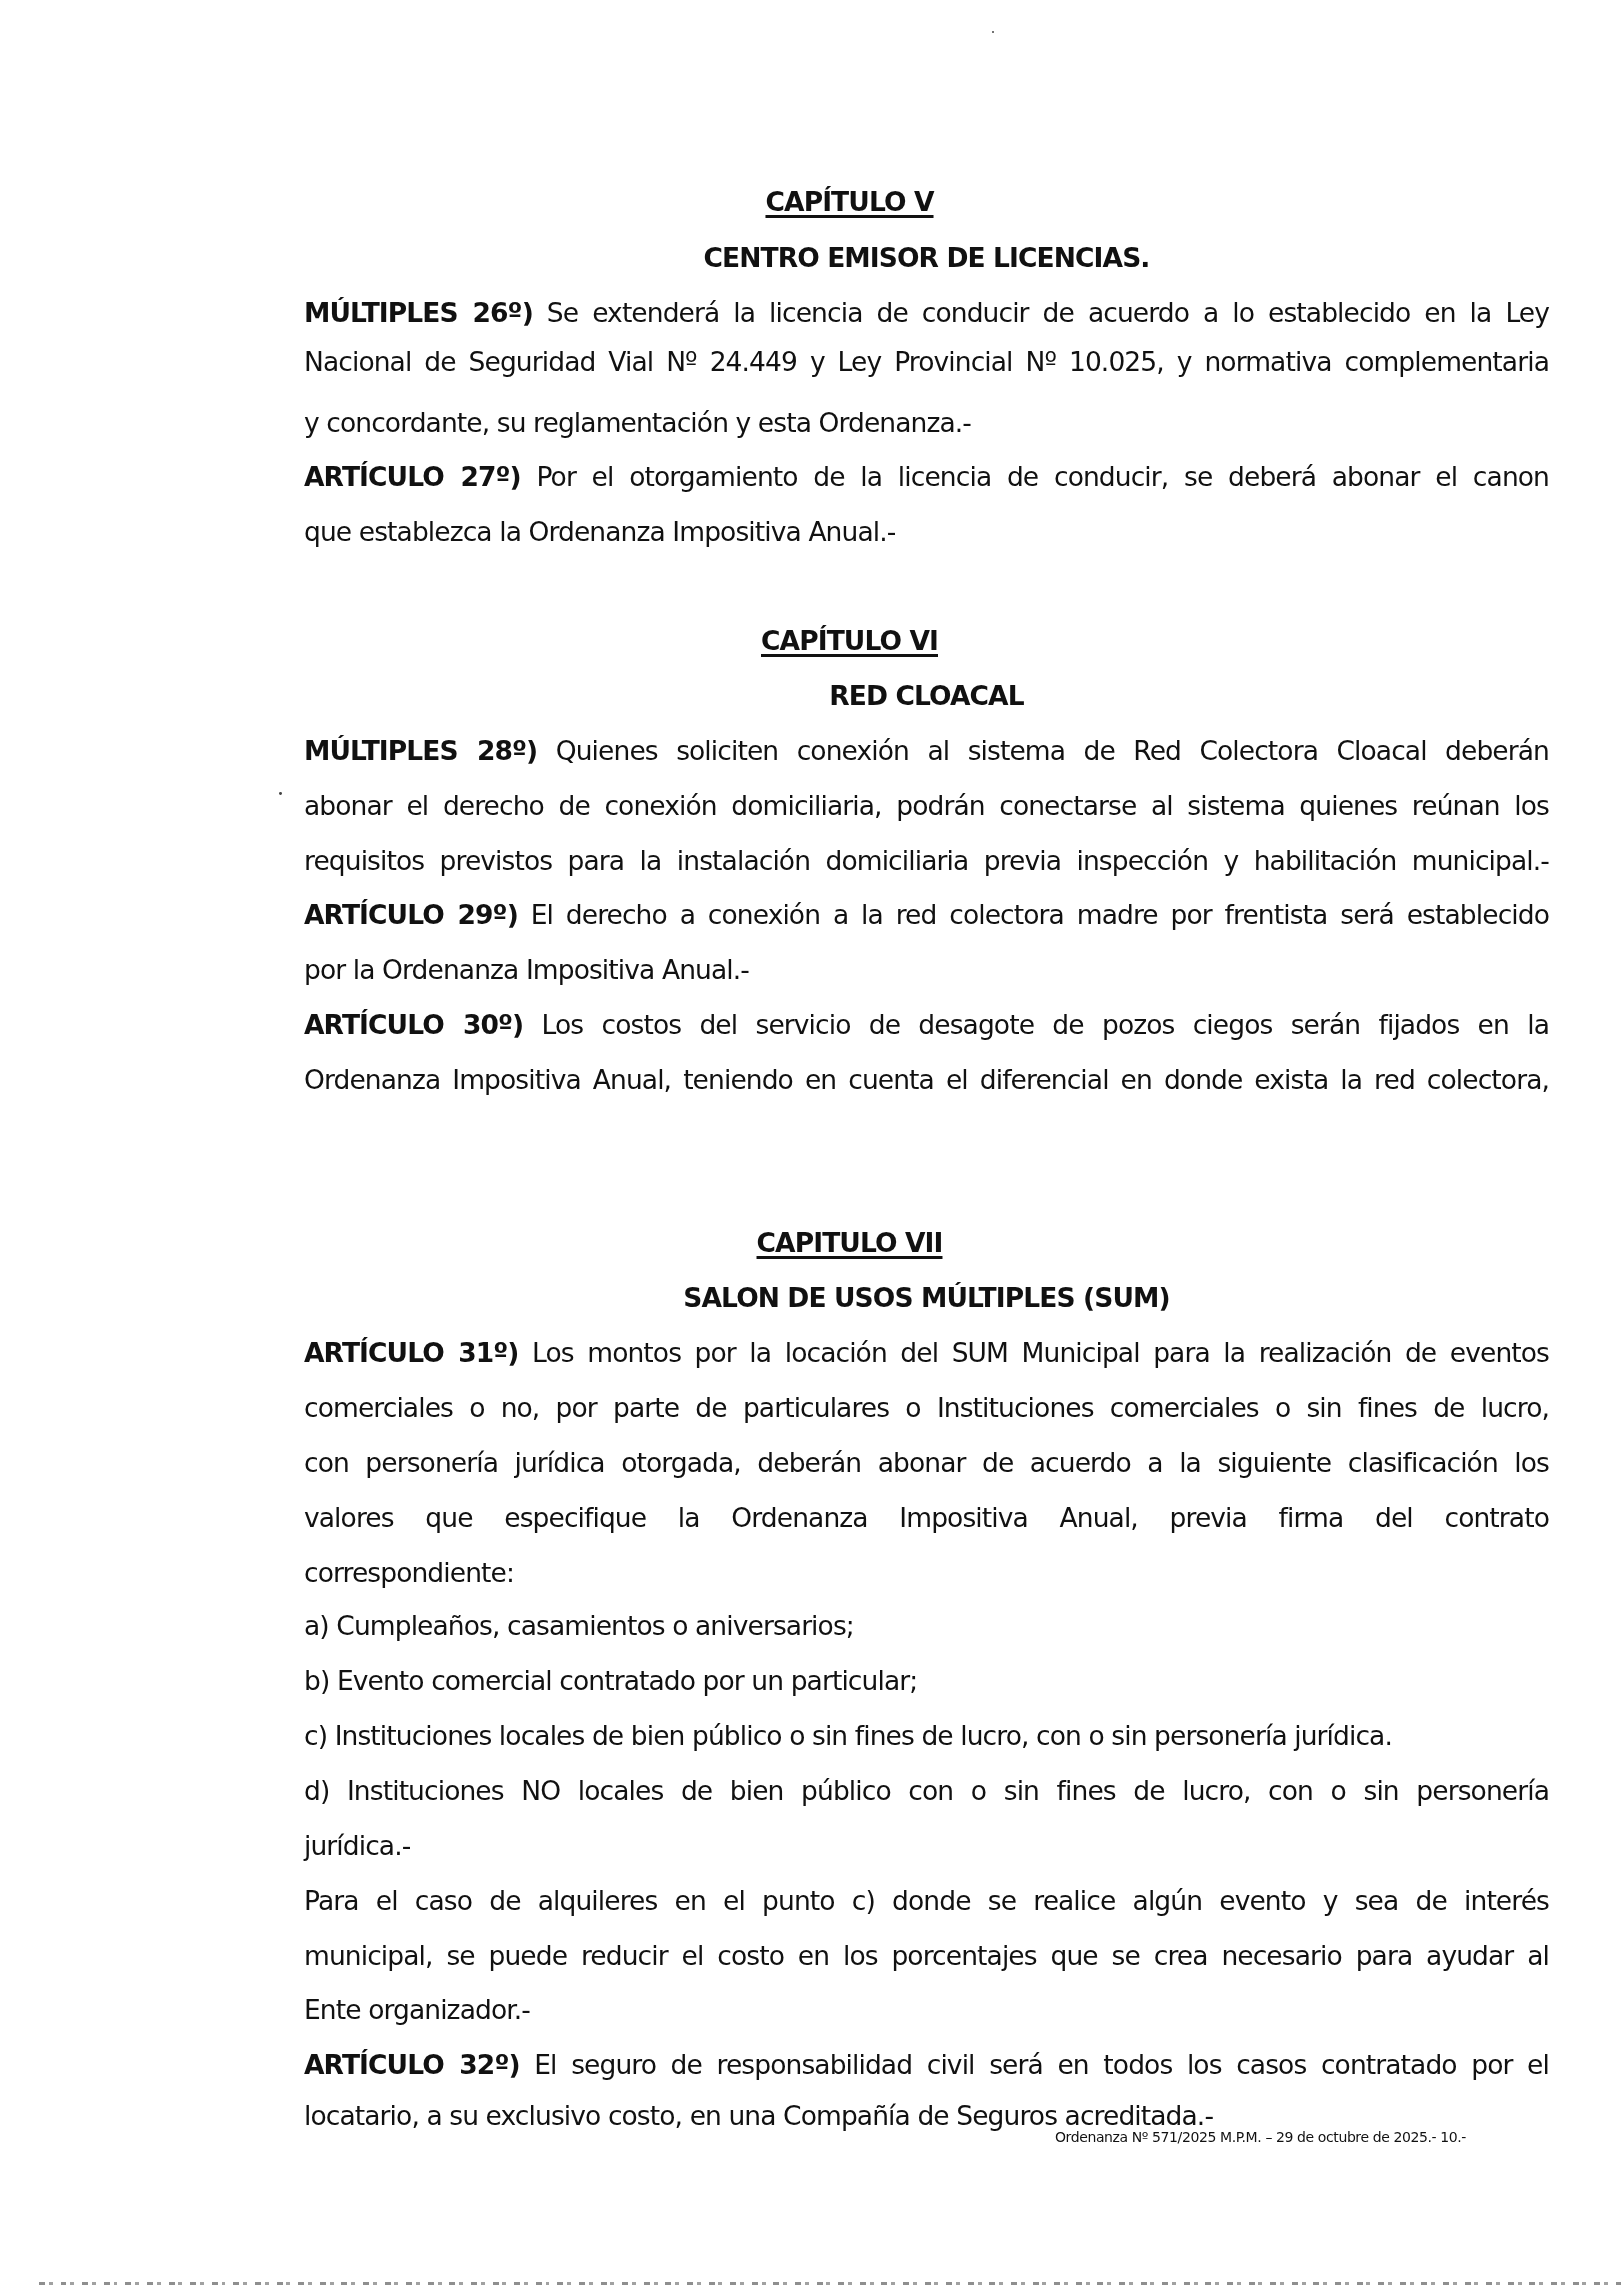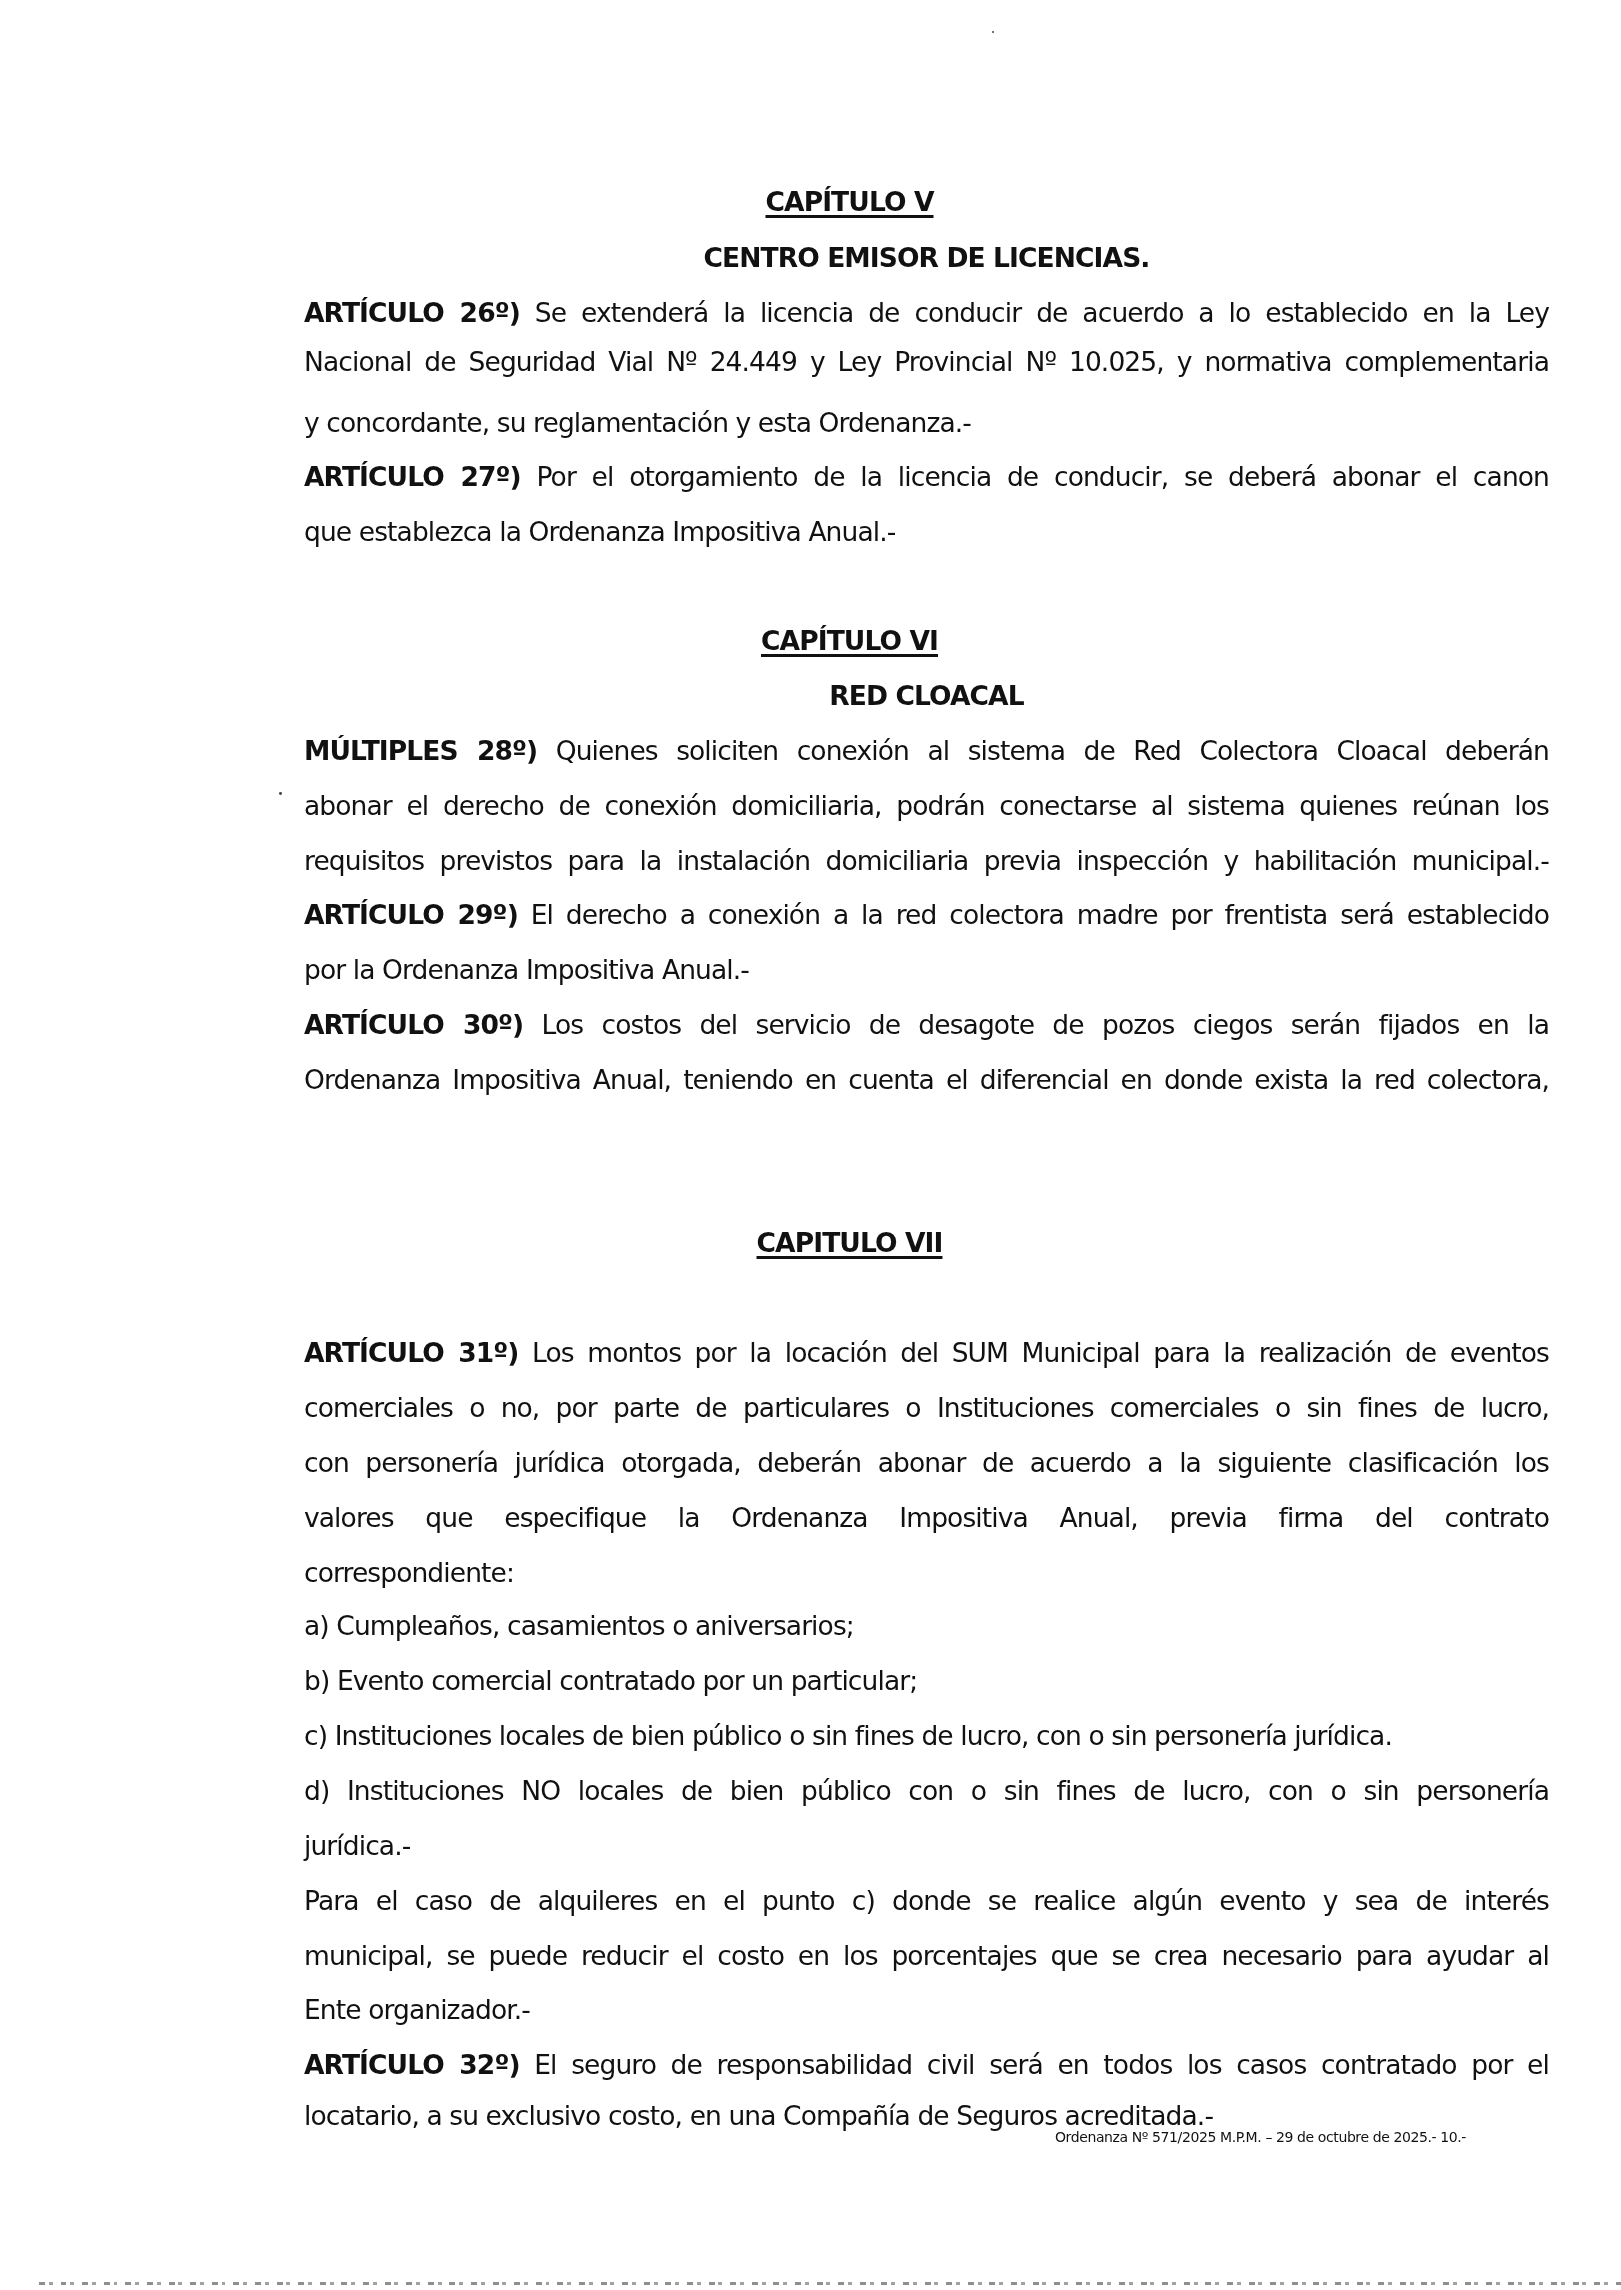--- a/index.html
+++ b/index.html
@@ -24,37 +24,38 @@
     background: repeating-linear-gradient(90deg, #333 0 5.9px, transparent 5.9px 9.8px, #555 9.8px 13.7px, transparent 13.7px 21.6px); opacity: 0.55; }
   .speck { position: absolute; width: 2.9px; height: 2.9px; background: #444; border-radius: 50%; }
 </style>
 </head>
 <body>
 
 <div class="page">
 
   <div class="line center chap" style="top:184px">CAPÍTULO V</div>
   <div class="line bold" style="top:240px">CENTRO EMISOR DE LICENCIAS.</div>
-  <div class="line just" style="top:295px"><b>ARTÍCULO 26º)</b><span> Se extenderá la licencia de conducir de acuerdo a lo establecido en la Ley</span></div>
+  <div class="line just" style="top:295px"><b>MÚLTIPLES 26º)</b><span> Se extenderá la licencia de conducir de acuerdo a lo establecido en la Ley</span></div>
   <div class="line just" style="top:344px"><span>Nacional de Seguridad Vial Nº 24.449 y Ley Provincial Nº 10.025, y normativa complementaria</span></div>
   <div class="line" style="top:405px"><span>y concordante, su reglamentación y esta Ordenanza.-</span></div>
   <div class="line just" style="top:459px"><b>ARTÍCULO 27º)</b><span> Por el otorgamiento de la licencia de conducir, se deberá abonar el canon</span></div>
   <div class="line" style="top:514px"><span>que establezca la Ordenanza Impositiva Anual.-</span></div>
 
   <div class="line center chap" style="top:623px">CAPÍTULO VI</div>
   <div class="line bold" style="top:678px">RED CLOACAL</div>
   <div class="line just" style="top:733px"><b>MÚLTIPLES 28º)</b><span> Quienes soliciten conexión al sistema de Red Colectora Cloacal deberán</span></div>
   <div class="line just" style="top:788px"><span>abonar el derecho de conexión domiciliaria, podrán conectarse al sistema quienes reúnan los</span></div>
   <div class="line just" style="top:843px"><span>requisitos previstos para la instalación domiciliaria previa inspección y habilitación municipal.-</span></div>
   <div class="line just" style="top:897px"><b>ARTÍCULO 29º)</b><span> El derecho a conexión a la red colectora madre por frentista será establecido</span></div>
   <div class="line" style="top:952px"><span>por la Ordenanza Impositiva Anual.-</span></div>
   <div class="line just" style="top:1007px"><b>ARTÍCULO 30º)</b><span> Los costos del servicio de desagote de pozos ciegos serán fijados en la</span></div>
   <div class="line just" style="top:1062px"><span>Ordenanza Impositiva Anual, teniendo en cuenta el diferencial en donde exista la red colectora,</span></div>
 
   <div class="line center chap" style="top:1225px">CAPITULO VII</div>
+  <div class="line bold" style="top:1280px">SALON DE USOS MÚLTIPLES (SUM)</div>
   <div class="line just" style="top:1335px"><b>ARTÍCULO 31º)</b><span> Los montos por la locación del SUM Municipal para la realización de eventos</span></div>
   <div class="line just" style="top:1390px"><span>comerciales o no, por parte de particulares o Instituciones comerciales o sin fines de lucro,</span></div>
   <div class="line just" style="top:1445px"><span>con personería jurídica otorgada, deberán abonar de acuerdo a la siguiente clasificación los</span></div>
   <div class="line just" style="top:1500px"><span>valores que especifique la Ordenanza Impositiva Anual, previa firma del contrato</span></div>
   <div class="line" style="top:1555px"><span>correspondiente:</span></div>
   <div class="line" style="top:1608px"><span>a) Cumpleaños, casamientos o aniversarios;</span></div>
   <div class="line" style="top:1663px"><span>b) Evento comercial contratado por un particular;</span></div>
   <div class="line" style="top:1718px"><span>c) Instituciones locales de bien público o sin fines de lucro, con o sin personería jurídica.</span></div>
   <div class="line just" style="top:1773px"><span>d) Instituciones NO locales de bien público con o sin fines de lucro, con o sin personería</span></div>
   <div class="line" style="top:1828px"><span>jurídica.-</span></div>

